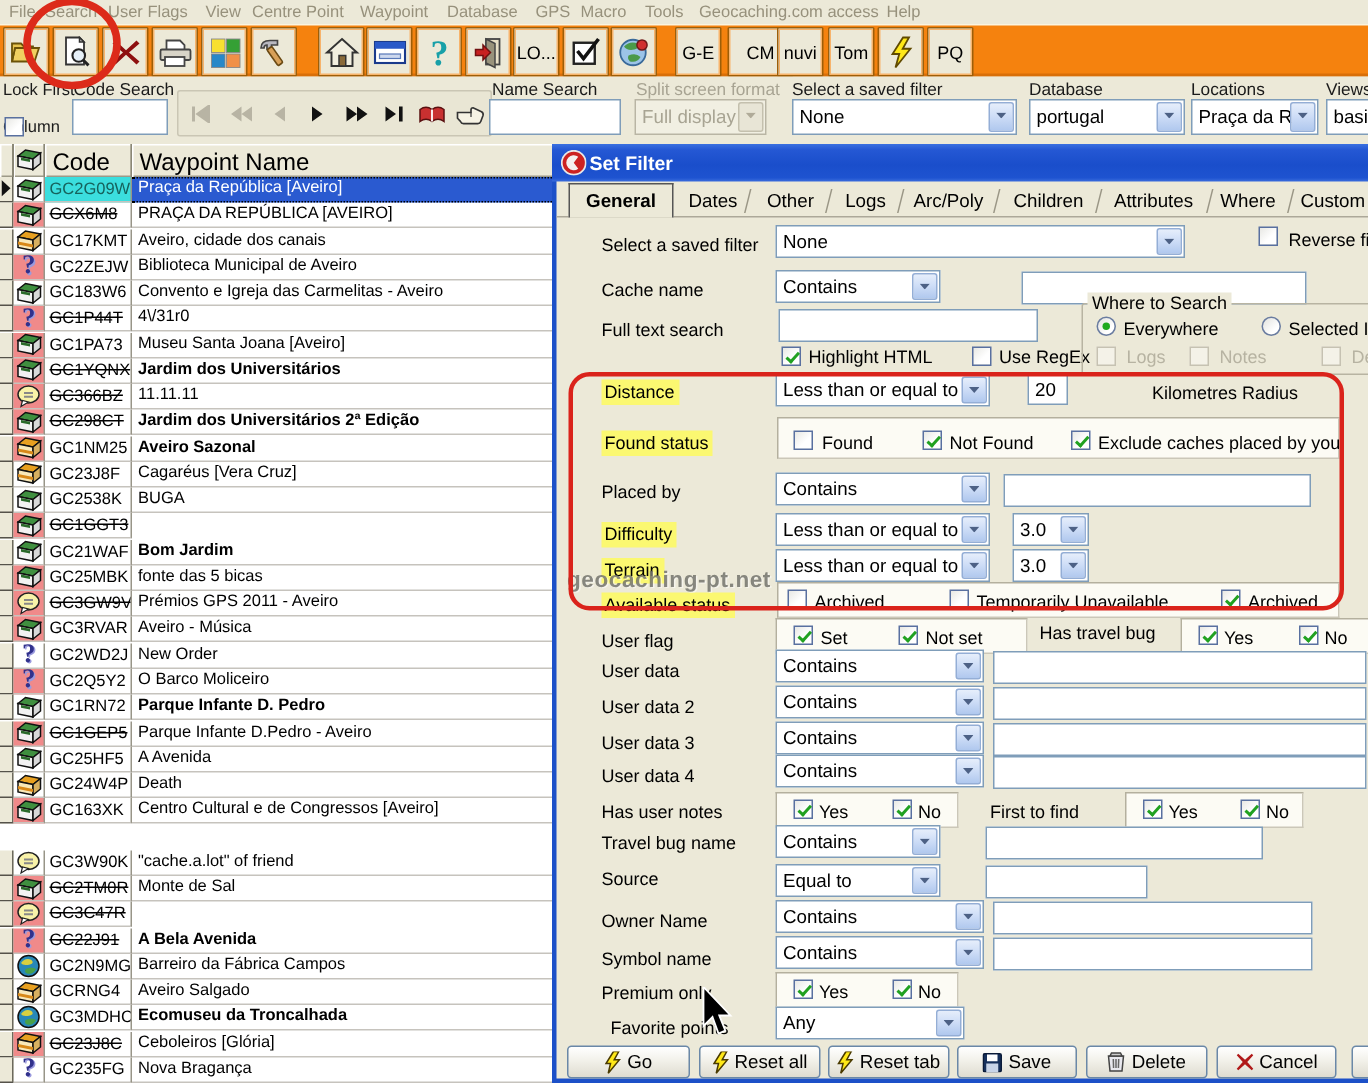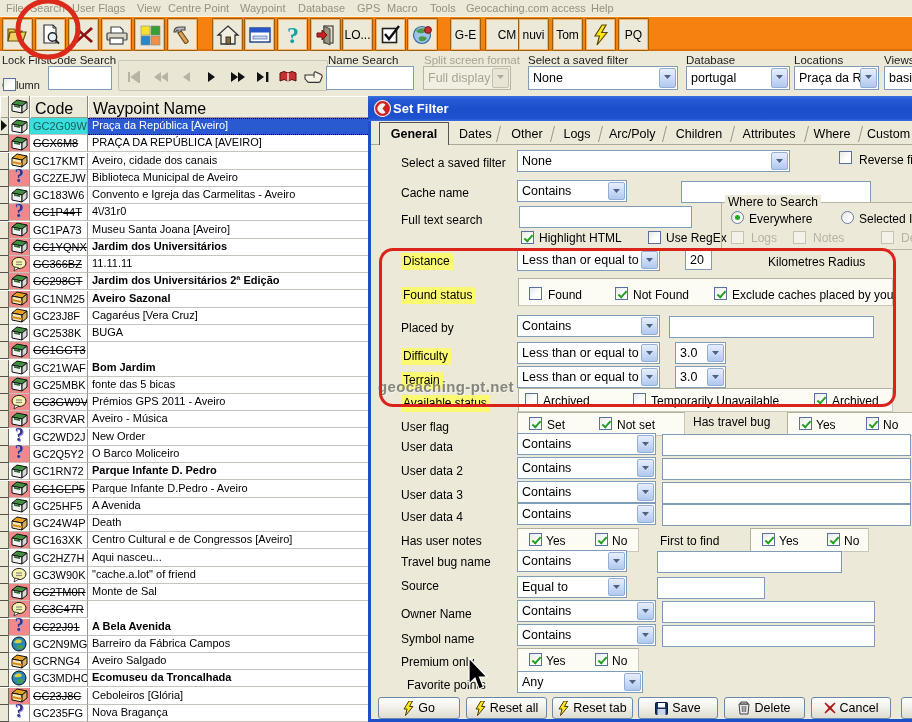--- a/index.html
+++ b/index.html
@@ -552,33 +552,20 @@
         <svg width="17" height="15" viewBox="0 0 17 15">
           <path d="M1 5 L6 1 L16 3 L11 7 Z" fill="#3f8f3f" stroke="#111" stroke-width="1"></path>
           <path d="M1 5 L11 7 L11 14 L1 12 Z" fill="#f2f2f2" stroke="#111" stroke-width="1"></path>
           <path d="M11 7 L16 3 L16 10 L11 14 Z" fill="#d8d8d8" stroke="#111" stroke-width="1"></path>
           <path d="M3 6 L9 7.2 L9 9 L3 7.8 Z" fill="#2a6a2a"></path>
         </svg>
       </div>
       <div class="code">GC163XK</div>
       <div class="name">Centro Cultural e de Congressos [Aveiro]</div>
     </div>
-    <div class="grow" style="top:453.5px">
-      <div class="gut"></div>
-      <div class="ico">
-        <svg width="17" height="15" viewBox="0 0 17 15">
-          <path d="M1 5 L6 1 L16 3 L11 7 Z" fill="#3f8f3f" stroke="#111" stroke-width="1"></path>
-          <path d="M1 5 L11 7 L11 14 L1 12 Z" fill="#f2f2f2" stroke="#111" stroke-width="1"></path>
-          <path d="M11 7 L16 3 L16 10 L11 14 Z" fill="#d8d8d8" stroke="#111" stroke-width="1"></path>
-          <path d="M3 6 L9 7.2 L9 9 L3 7.8 Z" fill="#2a6a2a"></path>
-        </svg>
-      </div>
-      <div class="code">GC2HZ7H</div>
-      <div class="name">Aqui nasceu...</div>
-    </div>
     <div class="grow" style="top:470.8px">
       <div class="gut"></div>
       <div class="ico">
         <svg width="16" height="16" viewBox="0 0 16 16">
           <ellipse cx="8" cy="7" rx="7" ry="5.6" fill="#f8f2a8" stroke="#222" stroke-width="1"></ellipse>
           <path d="M4 11 L3 15 L8 12 Z" fill="#fff" stroke="#222" stroke-width="0.8"></path>
           <line x1="5" y1="6" x2="11" y2="6" stroke="#888" stroke-width="1.2"></line>
           <line x1="5" y1="8.5" x2="11" y2="8.5" stroke="#888" stroke-width="1.2"></line>
         </svg>
       </div>

